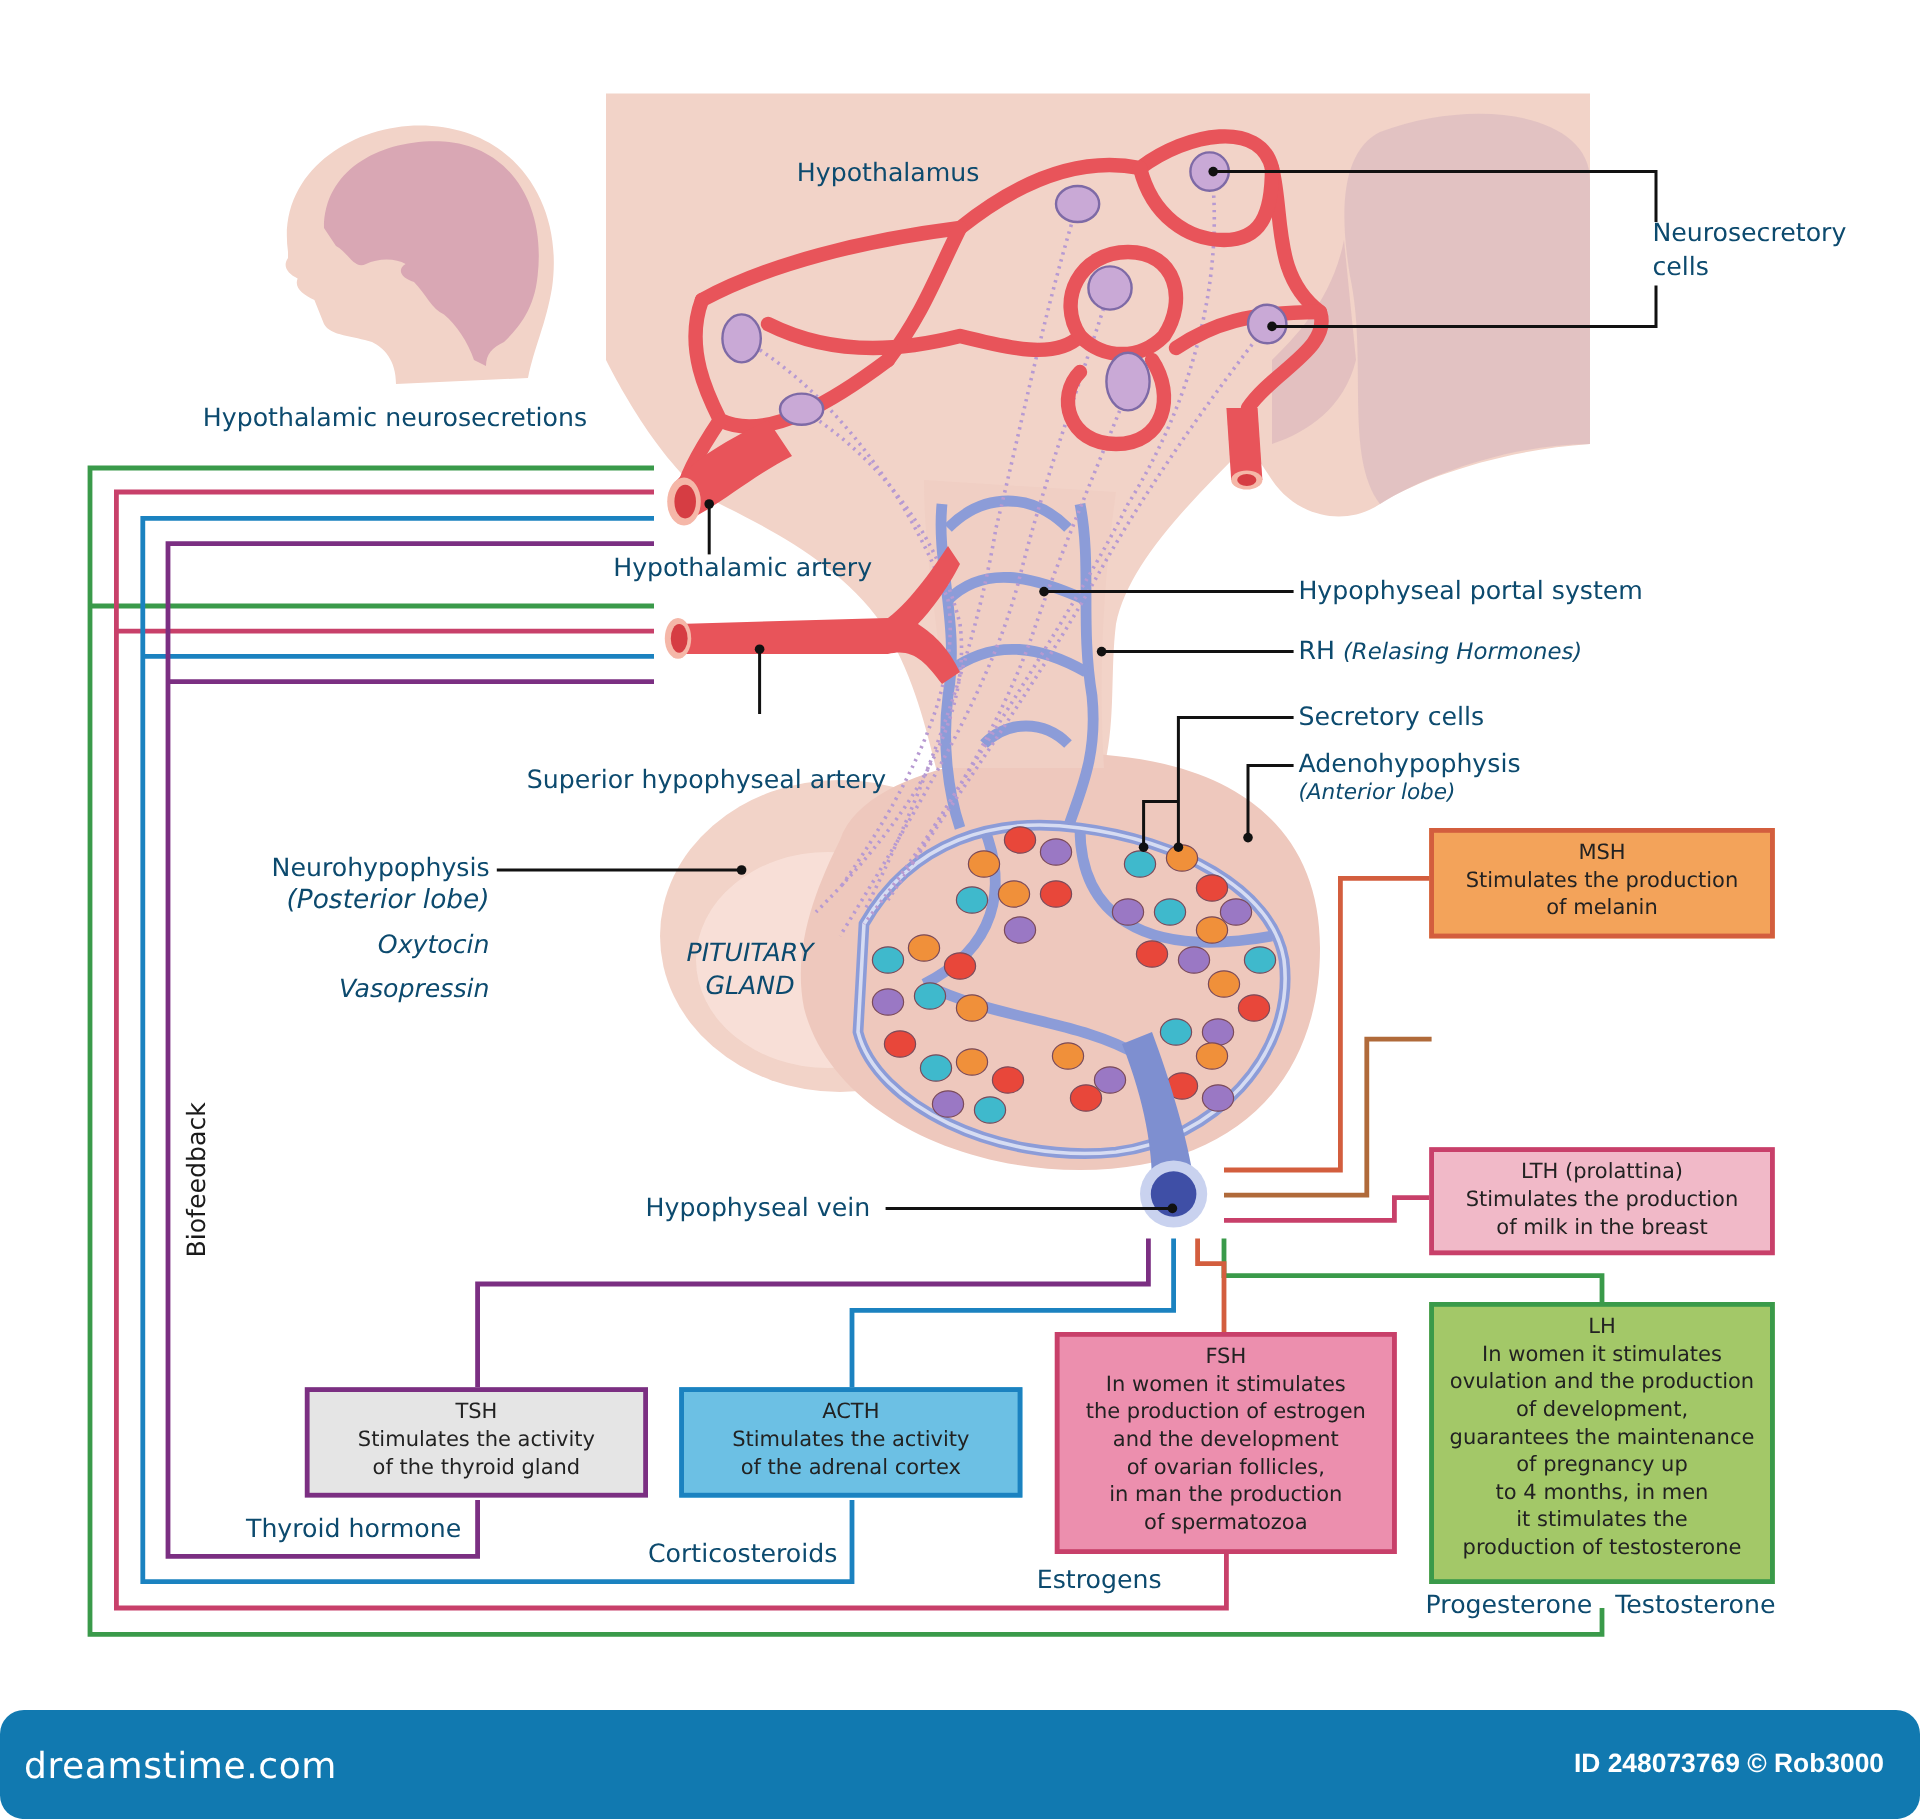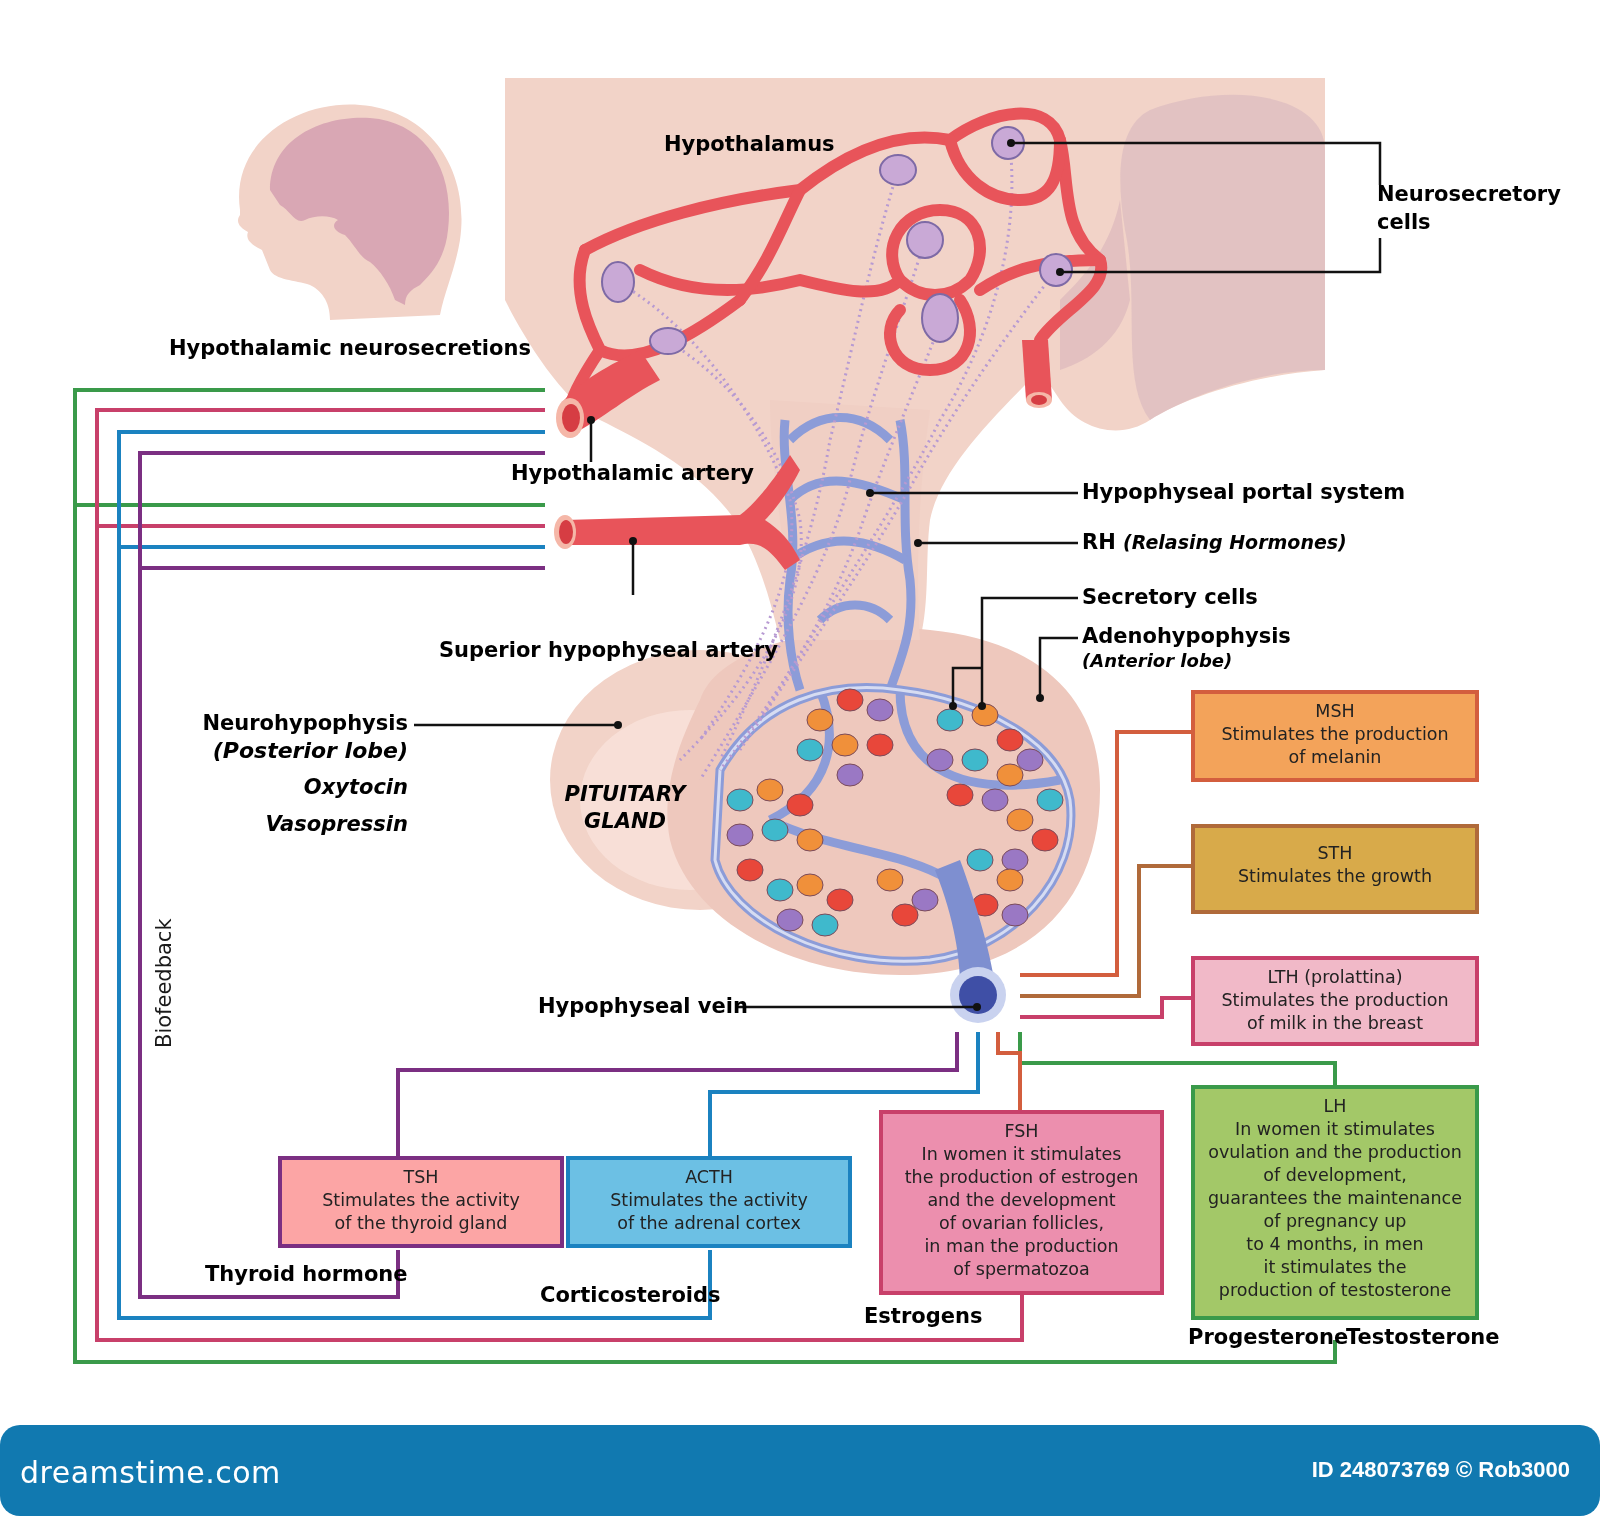--- a/index.html
+++ b/index.html
@@ -1,18 +1,18 @@
 <!DOCTYPE html>
 <html><head>
 <meta charset="utf-8">
 <style>
   html,body{margin:0;padding:0;background:#ffffff;}
   body{width:1600px;height:1516px;position:relative;overflow:hidden;font-family:"DejaVu Sans","Liberation Sans",sans-serif;color:#1a1a1a;}
   #diagram{position:absolute;left:0;top:0;width:1600px;height:1425px;}
-  .lbl{position:absolute;font-size:21px;line-height:1.15;white-space:nowrap;color:#000000;font-weight:bold;}
+  .lbl{position:absolute;font-size:21px;line-height:1.15;white-space:nowrap;color:#0c4a6e;}
   .lbl i, .it{font-style:italic;}
   .right{text-align:right;}
   .center{text-align:center;}
   .box{position:absolute;box-sizing:border-box;border:4px solid;text-align:center;font-size:17.5px;line-height:23px;padding-top:6px;color:#222;}
   .box .t{display:block;}
   .footer{position:absolute;left:0;top:1425px;width:1600px;height:91px;background:#1179b0;color:#fff;border-radius:20px;}
   .footer .logo{position:absolute;left:20px;top:30px;font-size:30px;letter-spacing:0.5px;font-family:"DejaVu Sans",sans-serif;}
   .footer .id{position:absolute;right:30px;top:32px;font-size:22px;font-weight:bold;font-family:"Liberation Sans",sans-serif;}
   .vert{position:absolute;transform:rotate(-90deg);transform-origin:left top;font-size:21px;white-space:nowrap;}
 </style>
@@ -228,30 +228,26 @@
 <div class="lbl" style="left:540px;top:1283px;">Corticosteroids</div>
 <div class="lbl" style="left:864px;top:1304px;">Estrogens</div>
 <div class="lbl" style="left:1188px;top:1325px;">Progesterone</div>
 <div class="lbl" style="left:1346px;top:1325px;">Testosterone</div>
 
 <div id="box-msh" class="box" style="left: 1191px; top: 690px; width: 288px; height: 92px; background: rgb(243, 163, 90); border-color: rgb(211, 94, 62);">
       <span class="t">MSH</span>
       <span class="t">Stimulates the production</span>
       <span class="t">of melanin</span>
     </div>
-<div id="box-sth" class="box" style="left: 1191px; top: 824px; width: 288px; height: 90px; padding-top: 14px; background: rgb(216, 170, 74); border-color: rgb(176, 106, 58);">
-      <span class="t">STH</span>
-      <span class="t">Stimulates the growth</span>
-    </div>
 <div id="box-lth" class="box" style="left: 1191px; top: 956px; width: 288px; height: 90px; background: rgb(241, 185, 200); border-color: rgb(200, 64, 106);">
       <span class="t">LTH (prolattina)</span>
       <span class="t">Stimulates the production</span>
       <span class="t">of milk in the breast</span>
     </div>
-<div id="box-tsh" class="box" style="left: 254px; top: 1156px; width: 286px; height: 92px; background: #fca5a5; border-color: rgb(123, 47, 130); margin-left: 24px;">
+<div id="box-tsh" class="box" style="left: 254px; top: 1156px; width: 286px; height: 92px; background: #e5e5e5; border-color: rgb(123, 47, 130);">
       <span class="t">TSH</span>
       <span class="t">Stimulates the activity</span>
       <span class="t">of the thyroid gland</span>
     </div>
 <div id="box-acth" class="box" style="left: 566px; top: 1156px; width: 286px; height: 92px; background: rgb(108, 192, 228); border-color: rgb(27, 130, 192);">
       <span class="t">ACTH</span>
       <span class="t">Stimulates the activity</span>
       <span class="t">of the adrenal cortex</span>
     </div>
 <div id="box-fsh" class="box" style="left: 879px; top: 1110px; width: 285px; height: 185px; background: rgb(236, 143, 174); border-color: rgb(200, 64, 106);">

